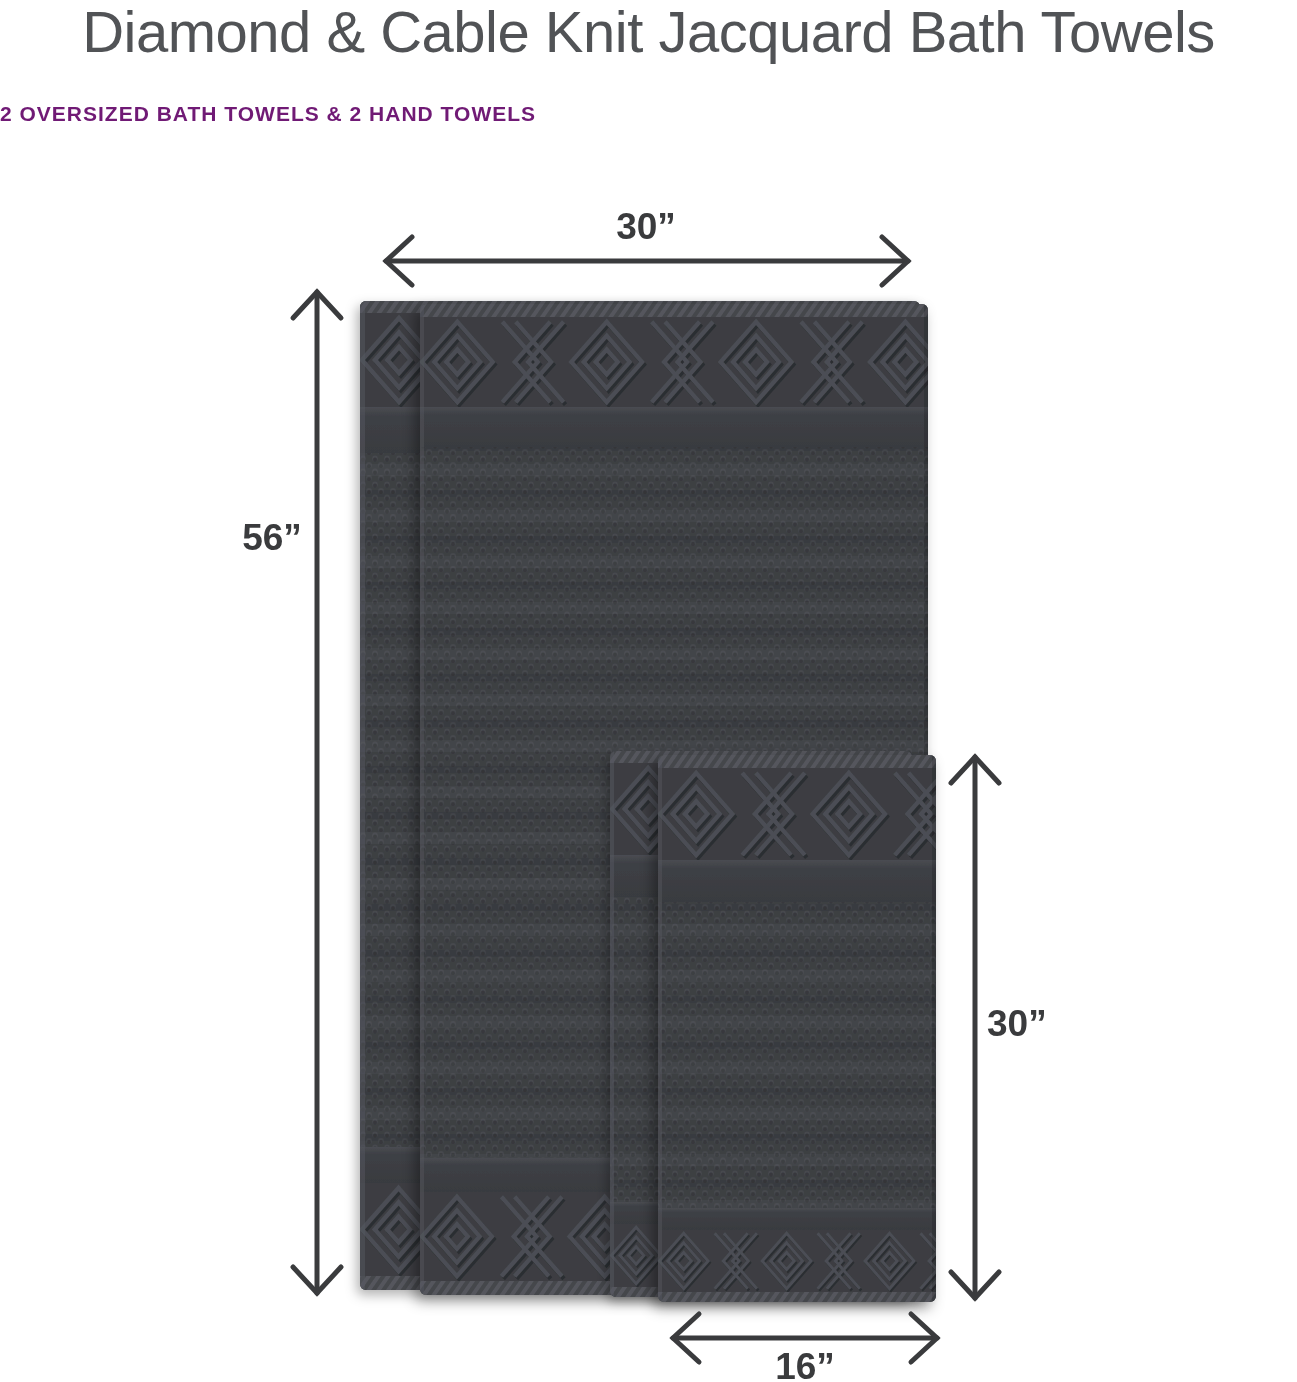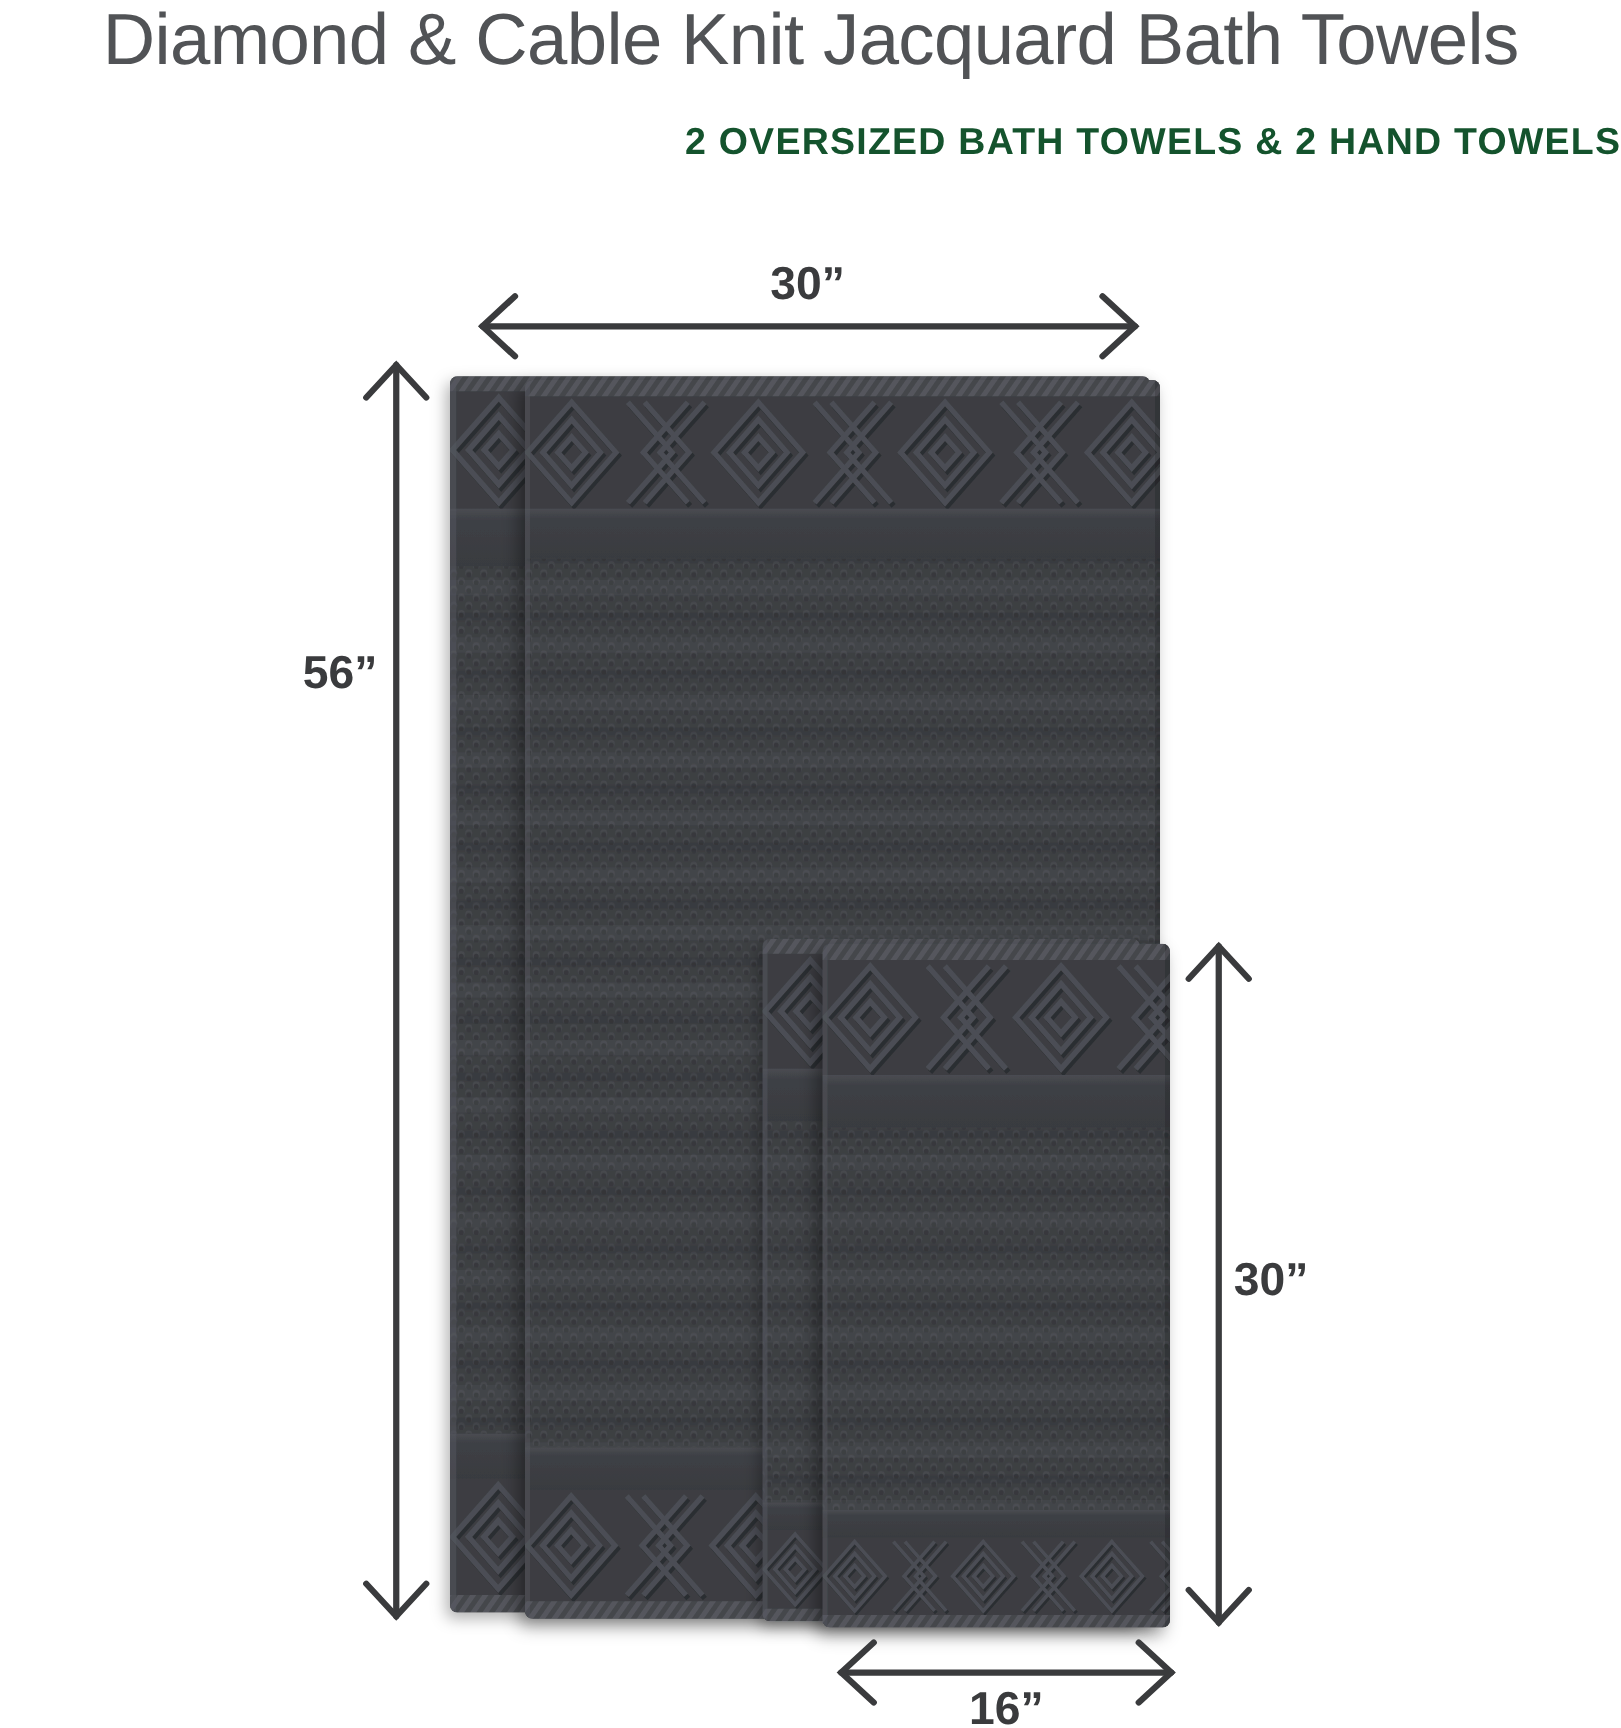--- a/index.html
+++ b/index.html
@@ -7,22 +7,22 @@
     width:1297px;height:1382px;position:relative;overflow:hidden;
     font-family:"Liberation Sans", sans-serif;
   }
   .title{
     position:absolute;top:-6px;left:0;width:100%;margin:0;
     text-align:center;font-size:58px;font-weight:400;letter-spacing:-0.5px;
     color:#515356;line-height:76px;white-space:nowrap;
   }
   .subtitle{
     position:absolute;top:96px;left:0;width:100%;margin:0;
-    text-align:right;font-size:30px;font-weight:700;letter-spacing:1px;
-    color:#14532d;line-height:36px;white-space:nowrap;
+    text-align:left;font-size:21px;font-weight:700;letter-spacing:1px;
+    color:#701a75;line-height:36px;white-space:nowrap;
   }
   svg.diagram{position:absolute;left:0;top:0;}
   .dim-label{
     font-family:"Liberation Sans", sans-serif;
     font-size:37px;font-weight:700;fill:#3a3b3d;
   }
   .arrow{stroke:#3a3b3d;stroke-width:5;fill:none;stroke-linecap:round;stroke-linejoin:miter;}
 </style>
 </head>
 <body>

